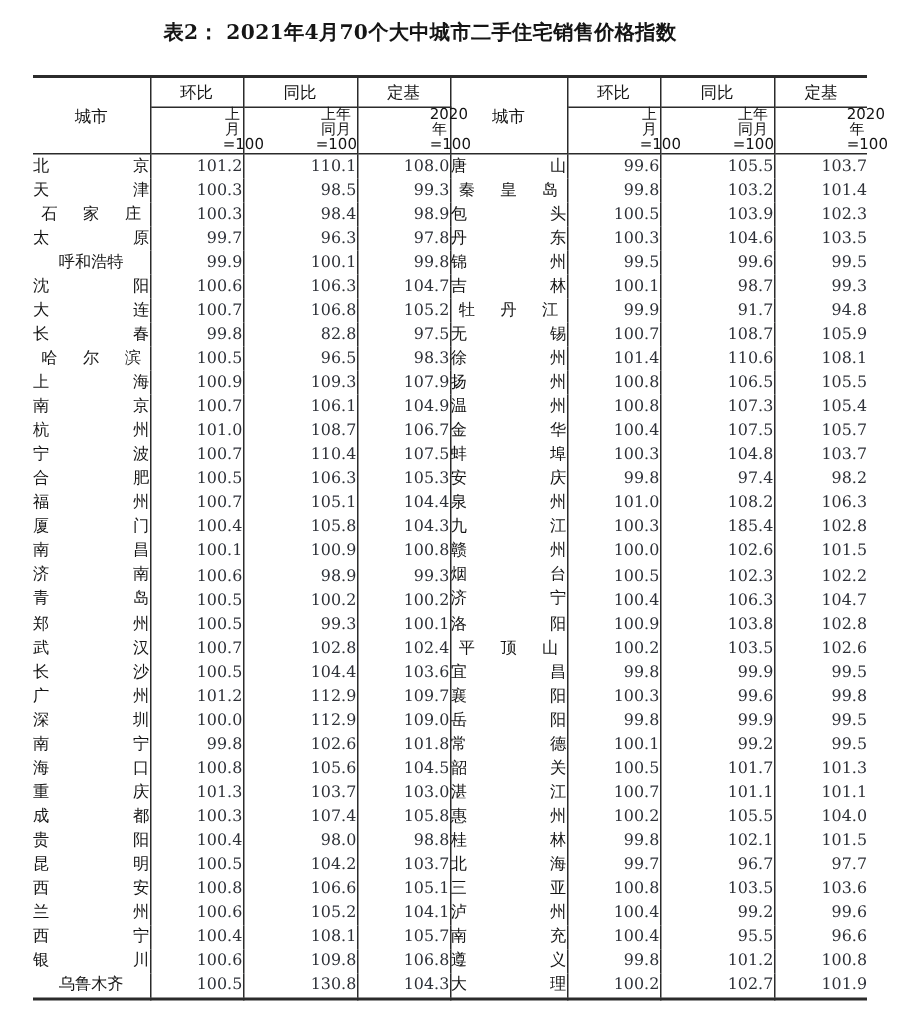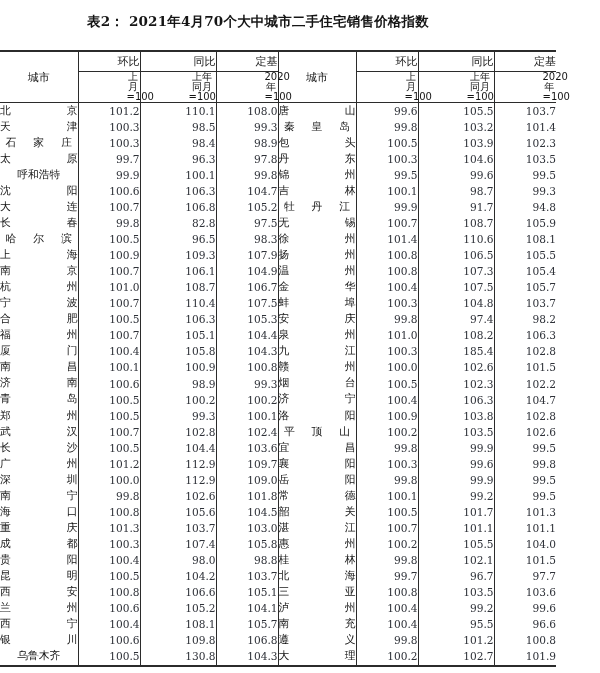--- a/index.html
+++ b/index.html
@@ -13,20 +13,21 @@
     font-family: "DejaVu Sans", "Liberation Sans", sans-serif;
     color: #1a1a1a;
     overflow: hidden;
   }
 
   .page {
     position: relative;
     width: 516px;
     height: 673px;
     box-sizing: border-box;
+    margin-left: 22px;
   }
 
   .doc-title {
     text-align: center;
     font-size: 13.5px;
     font-weight: bold;
     letter-spacing: 0.2px;
     color: #151515;
     padding-top: 13px;
     padding-bottom: 0;
@@ -77,21 +78,20 @@
     text-align: center;
     color: #151515;
     font-family: "DejaVu Sans", "Liberation Sans", sans-serif;
   }
   thead tr.r1 th { height: 19px; }
   thead tr.r2 th { height: 17px; }
 
   thead th.grp {
     border-bottom: 1px solid #2b2b2b;
     font-size: 11px;
-    text-align: right;
   }
   thead th.sub {
     border-bottom: 1.6px solid #2b2b2b;
     font-size: 10px;
     padding-left: 48px;
   }
   thead th.city-head {
     border-bottom: 1.6px solid #2b2b2b;
     font-size: 11px;
   }

